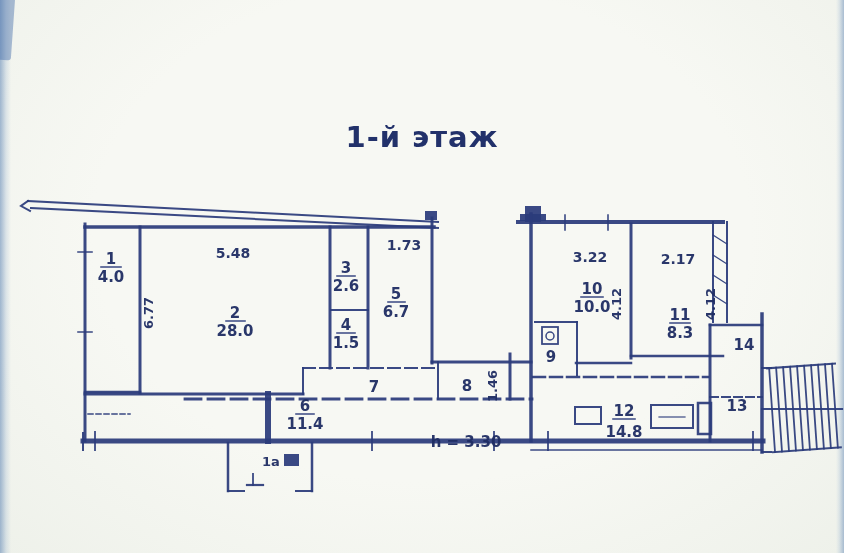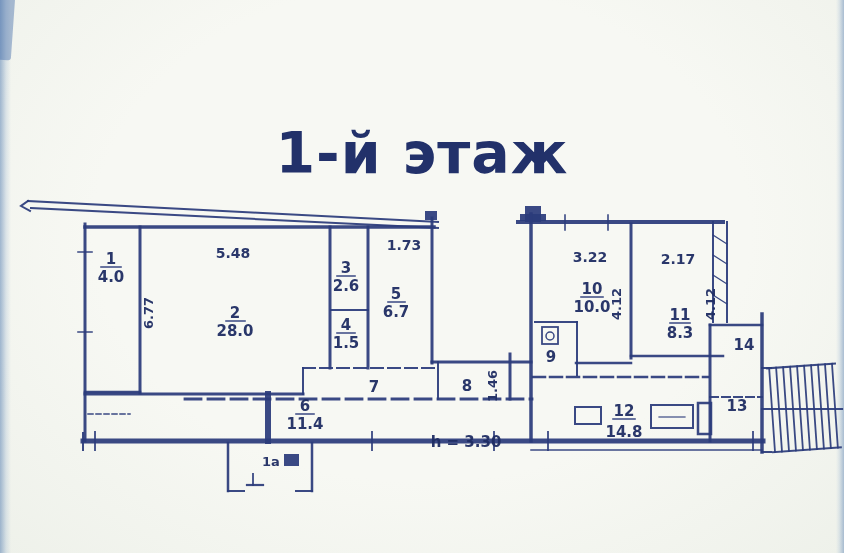--- a/index.html
+++ b/index.html
@@ -10,21 +10,21 @@
   }
   .scan-edge{position:absolute;top:0;bottom:0;pointer-events:none;}
   .scan-edge.left{left:0;width:11px;
     background:linear-gradient(90deg, rgba(88,128,178,.55), rgba(140,170,205,.25) 55%, rgba(140,170,205,0));}
   .scan-edge.right{right:0;width:8px;
     background:linear-gradient(270deg, rgba(96,134,182,.5), rgba(150,178,210,.22) 60%, rgba(150,178,210,0));}
   .corner-smudge{position:absolute;left:-3px;top:-4px;width:16px;height:64px;
     background:rgba(70,110,170,.45);transform:rotate(4deg);border-radius:3px;}
   .title{
     position:absolute;left:0;right:0;top:120px;text-align:center;
-    font-size:57px;font-weight:bold;color:#22316a;letter-spacing:1px;
+    font-size:29px;font-weight:bold;color:#22316a;letter-spacing:1px;
     filter:blur(.3px);
   }
   .plan{position:absolute;inset:0;}
   .plan svg{position:absolute;inset:0;filter:blur(.25px);}
   .plan svg path,.plan svg line,.plan svg rect,.plan svg circle{
     stroke:#2b3b7b;fill:none;stroke-linecap:square;opacity:.93;
   }
   .plan svg .fillink{fill:#2b3b7b;stroke:none;}
   .plan svg text{
     font-family:"DejaVu Sans",sans-serif;font-weight:bold;

